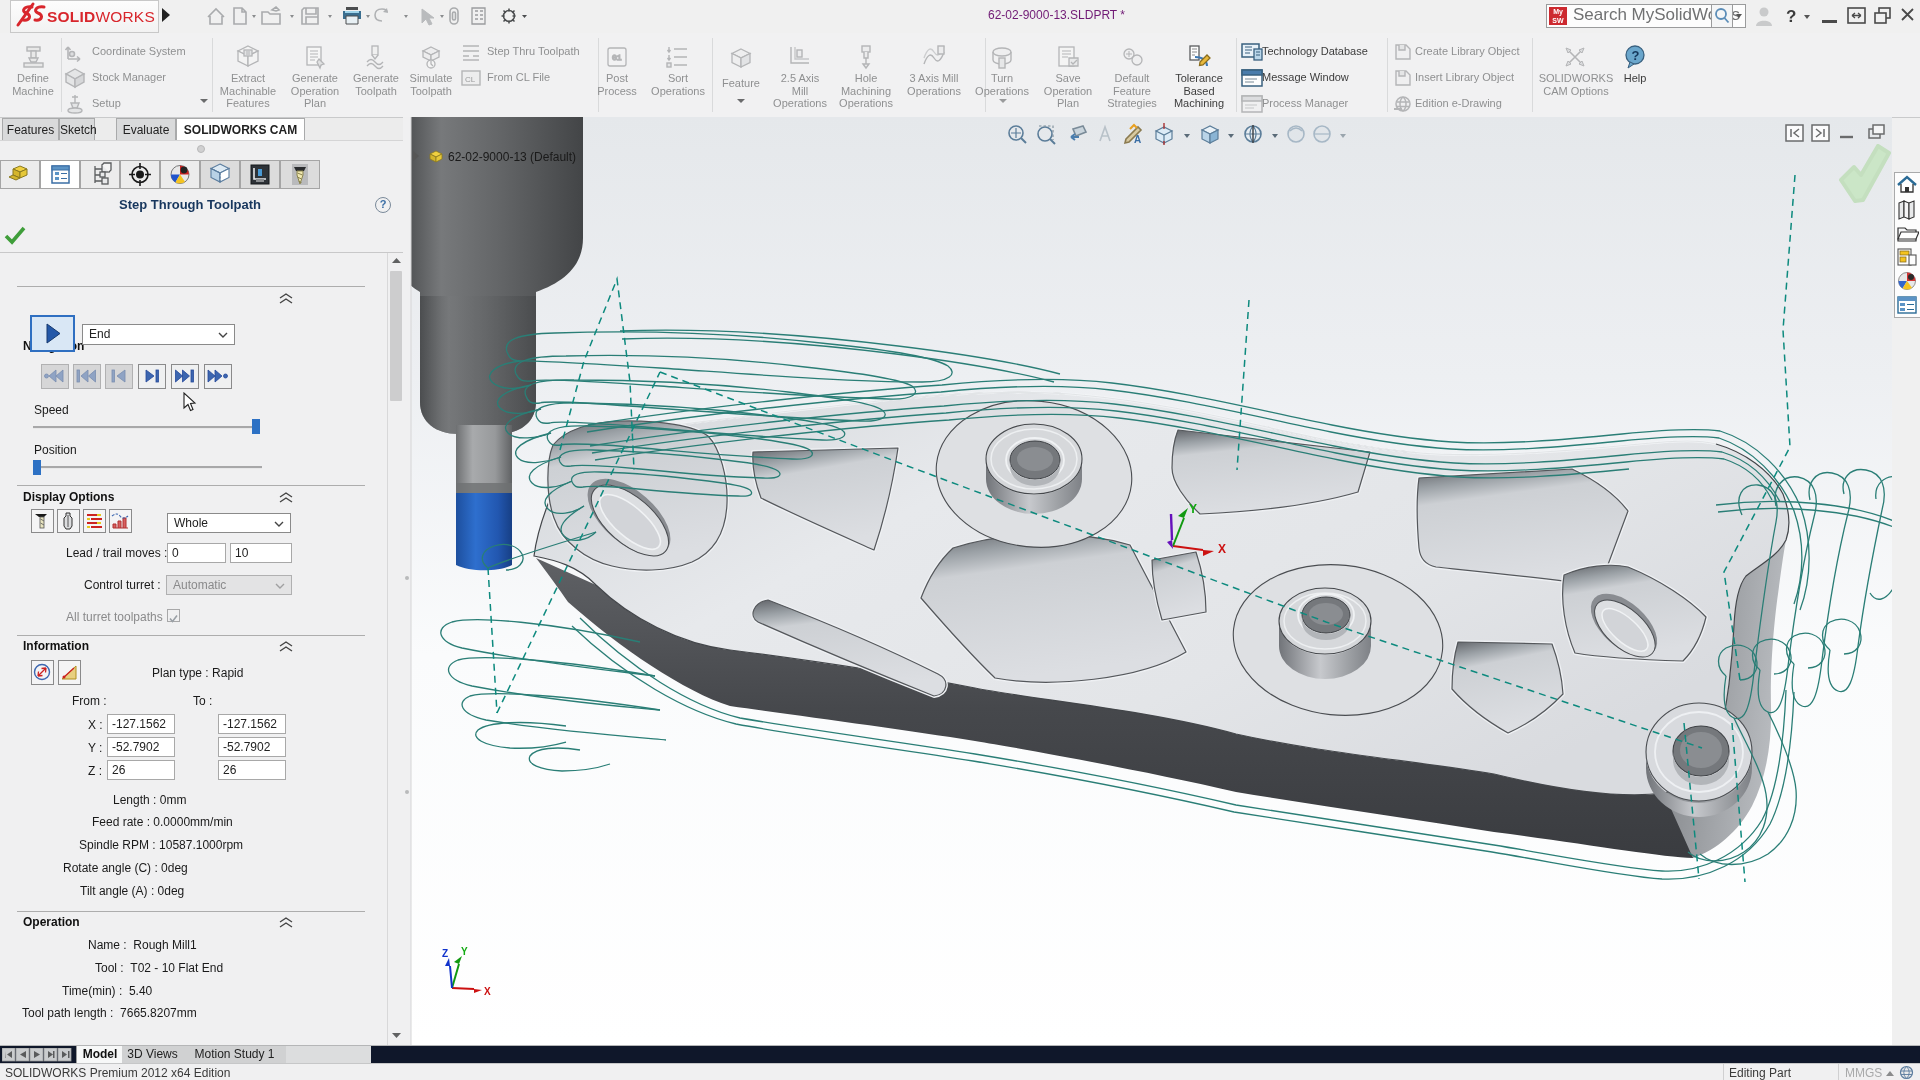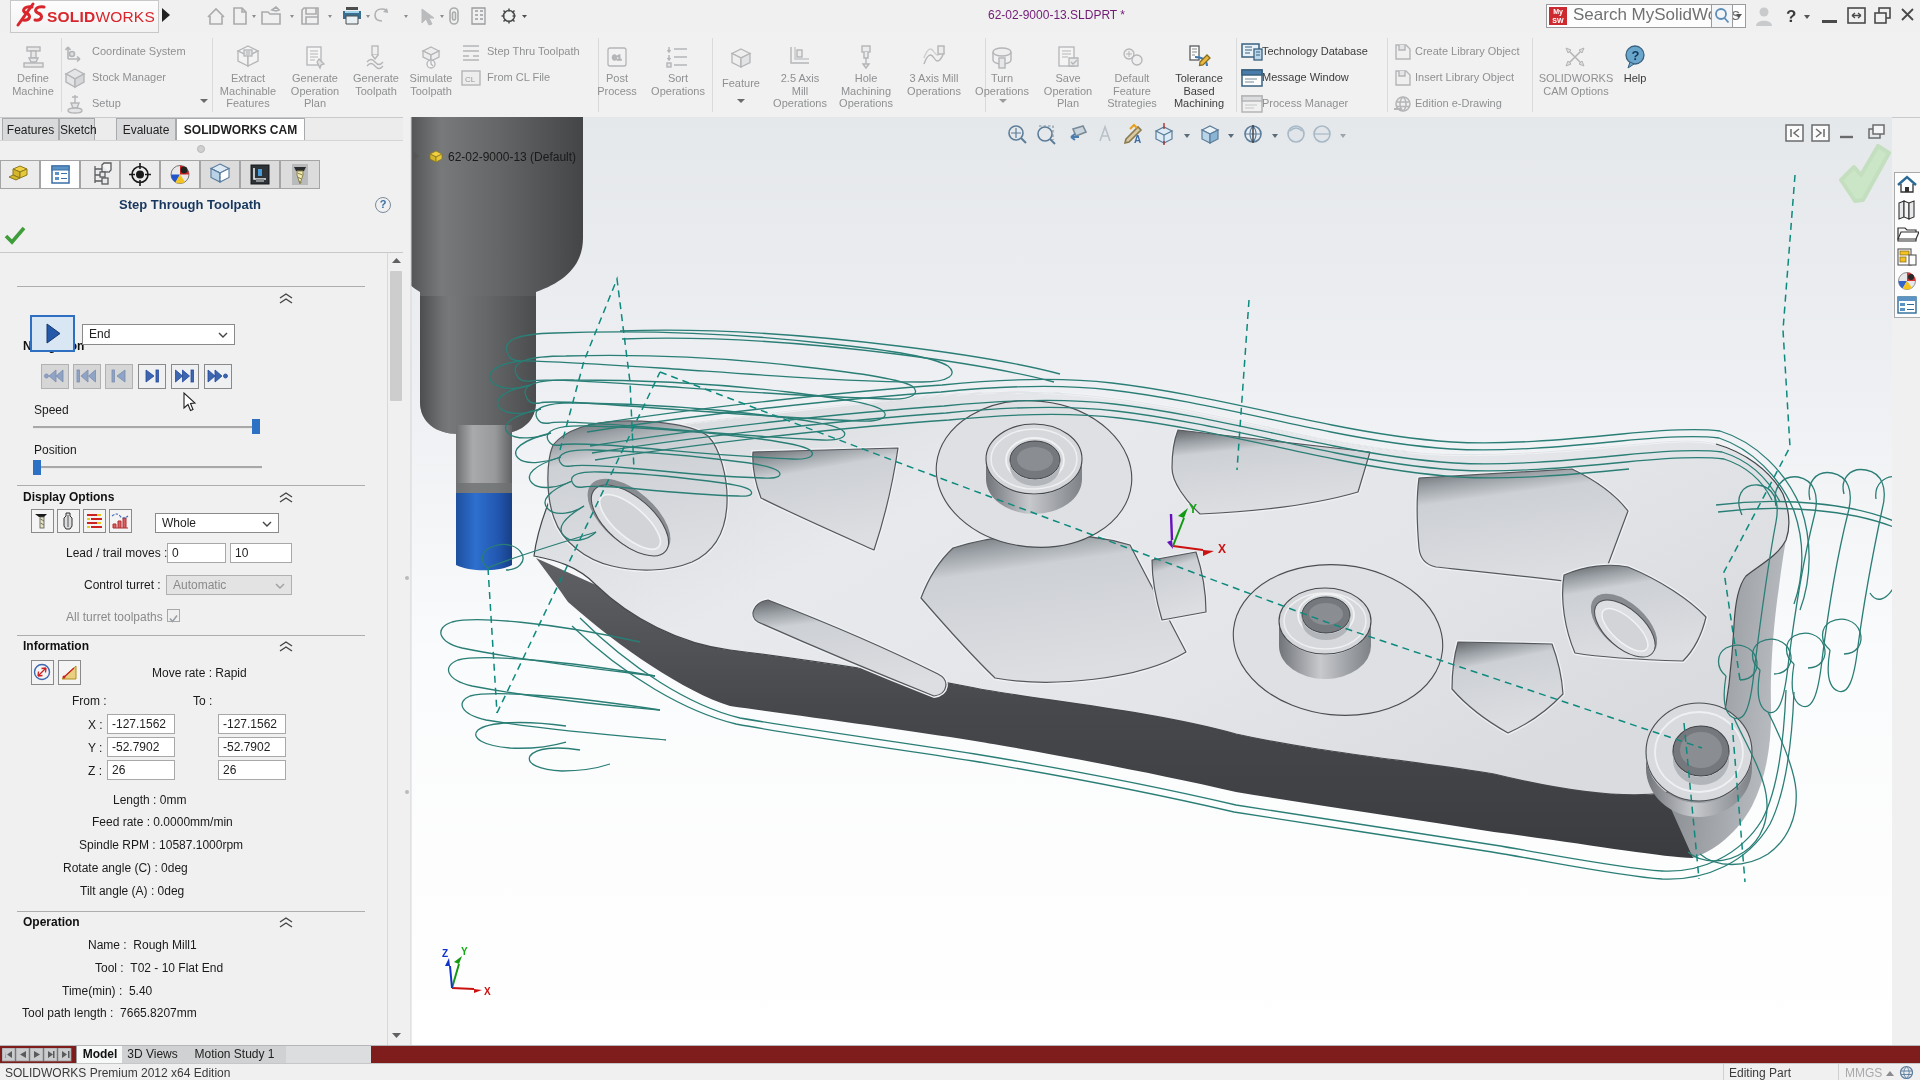--- a/index.html
+++ b/index.html
@@ -509,21 +509,21 @@
   <div class="abs" style="left:83px;top:369px;width:23px;height:24px;background:#f4f4f5;border:1px solid #8a8a8b;box-sizing:border-box;"><svg width="21" height="22">
           <g stroke-width="2">
             <path d="M3 5 h10 M7 9 h11 M3 13 h10 M7 17 h11" stroke="#cc2222"></path>
             <path d="M13 5 h4 M3 9 h3 M13 13 h4 M3 17 h3" stroke="#e8c820"></path>
           </g>
         </svg></div>
   <div class="abs" style="left:109px;top:369px;width:23px;height:24px;background:#f4f4f5;border:1px solid #8a8a8b;box-sizing:border-box;"><svg width="21" height="22">
           <path d="M3 18 h15 M3 18 v-4 h3 v4 M8 18 v-7 h3 v7 M13 18 v-10 h3 v10" stroke="#b03030" fill="#d86060" stroke-width="1"></path>
           <path d="M2 6 q5 -4 8 0 t8 0" stroke="#3c66b0" fill="none" stroke-width="1.2" stroke-dasharray="2.5 1.5"></path>
         </svg></div>
-  <div class="combo" style="left:155px;top:373px;width:124px;height:20px;">
+  <div class="combo" style="left:167px;top:373px;width:124px;height:20px;">
         <span class="cv">Whole</span>
         <svg class="abs" style="right:6px;top:7px;" width="10" height="7">
           <path d="M1 1 l4 4 4 -4" stroke="#444" stroke-width="1.4" fill="none"></path>
         </svg>
       </div>
   <div class="plbl" style="left:66px;top:406px;">Lead / trail moves :</div>
   <div class="inp" style="left:167px;top:403px;width:59px;height:20px;">0</div>
   <div class="inp" style="left:230px;top:403px;width:62px;height:20px;">10</div>
   <div class="plbl" style="left:84px;top:438px;">Control turret :</div>
   <div class="abs" style="left:166px;top:435px;width:126px;height:20px;background:#e3e3e4;border:1px solid #b0b0b1;box-sizing:border-box;font-size:12px;color:#8a8a8b;padding:2px 6px;">Automatic<svg class="abs" style="right:6px;top:7px;" width="10" height="7">
@@ -541,21 +541,21 @@
       </svg>
   <div class="abs" style="left:31px;top:520px;width:23px;height:25px;background:#f4f4f5;border:1px solid #8a8a8b;box-sizing:border-box;"><svg width="21" height="23">
           <circle cx="10" cy="11" r="7.5" fill="none" stroke="#3c66b0" stroke-width="1.4"></circle>
           <path d="M6 15 L14 7 M14 7 l-4.5 .5 M14 7 l-.5 4.5 M6 15 l4.5 -.5 M6 15 l.5 -4.5" stroke="#cc2222" stroke-width="1.3" fill="none"></path>
         </svg></div>
   <div class="abs" style="left:58px;top:520px;width:23px;height:25px;background:#f4f4f5;border:1px solid #8a8a8b;box-sizing:border-box;"><svg width="21" height="23">
           <path d="M3 18 L17 18 L17 5z" fill="#e8d080" stroke="#b09020" stroke-width="1"></path>
           <path d="M4 17 l11 -10" stroke="#cc2222" stroke-width="1.3"></path>
           <circle cx="5" cy="16" r="1.5" fill="#cc2222"></circle>
         </svg></div>
-  <div class="plbl" style="left:152px;top:526px;">Move rate : Rapid</div>
+  <div class="plbl" style="left:152px;top:526px;">Plan type : Rapid</div>
   <div class="plbl" style="left:72px;top:554px;">From :</div>
   <div class="plbl" style="left:193px;top:554px;">To :</div>
   <div class="plbl" style="left:88px;top:578px;">X :</div>
   <div class="inp" style="left:107px;top:574px;width:68px;height:20px;">-127.1562</div>
   <div class="inp" style="left:218px;top:574px;width:68px;height:20px;">-127.1562</div>
   <div class="plbl" style="left:88px;top:601px;">Y :</div>
   <div class="inp" style="left:107px;top:597px;width:68px;height:20px;">-52.7902</div>
   <div class="inp" style="left:218px;top:597px;width:68px;height:20px;">-52.7902</div>
   <div class="plbl" style="left:88px;top:624px;">Z :</div>
   <div class="inp" style="left:107px;top:620px;width:68px;height:20px;">26</div>
@@ -923,21 +923,21 @@
     <svg width="24" height="24" style="display:block">
           <rect x="3" y="4" width="18" height="16" fill="#fff" stroke="#2a6b96" stroke-width="1.4"></rect>
           <rect x="3" y="4" width="18" height="4" fill="#5b93c5"></rect>
           <rect x="5" y="10" width="5" height="3" fill="#5b93c5"></rect>
           <rect x="5" y="15" width="5" height="3" fill="#5b93c5"></rect>
           <path d="M12 11.5 h7 M12 16.5 h7" stroke="#2a6b96" stroke-width="1.2"></path>
         </svg>
   </div>
 </div>
 
-<div class="abs" style="left:0;top:1045px;width:1920px;height:18px;background:#7f1d1d;border-top:1px solid #b5b6b7;box-sizing:border-box;">
+<div class="abs" style="left:0;top:1045px;width:1920px;height:18px;background:#0f172a;border-top:1px solid #b5b6b7;box-sizing:border-box;">
   <svg class="abs" style="left:2px;top:2px;" width="72" height="14">
         <g fill="#caccce" stroke="#9a9b9c" stroke-width="0.8">
           <rect x="0" y="0" width="13" height="13"></rect>
           <rect x="14" y="0" width="13" height="13"></rect>
           <rect x="28" y="0" width="13" height="13"></rect>
           <rect x="42" y="0" width="13" height="13"></rect>
           <rect x="56" y="0" width="13" height="13"></rect>
         </g>
         <g fill="#5a5b5c">
           <path d="M4 3 v7 l-0.5 0z M10 3 l-5 3.5 5 3.5z"></path>

